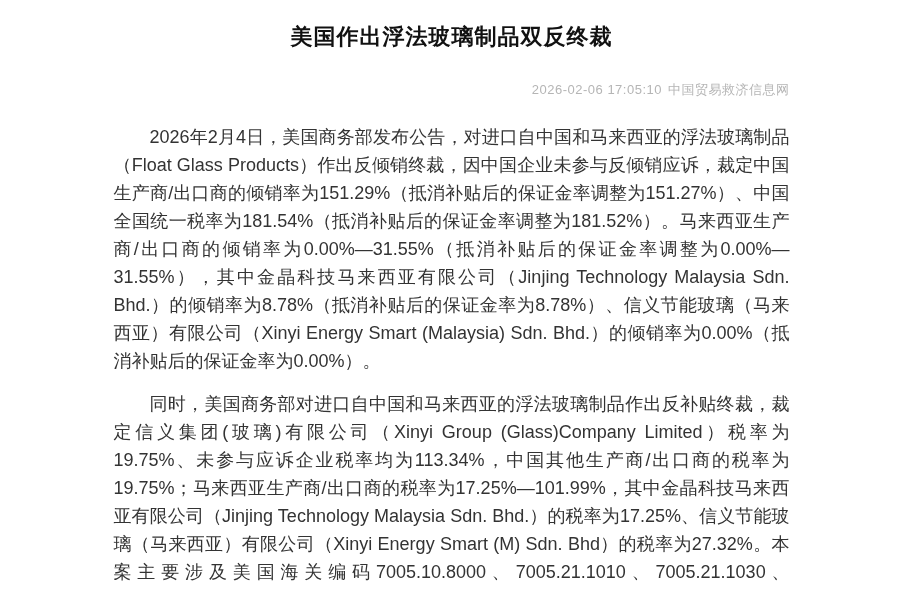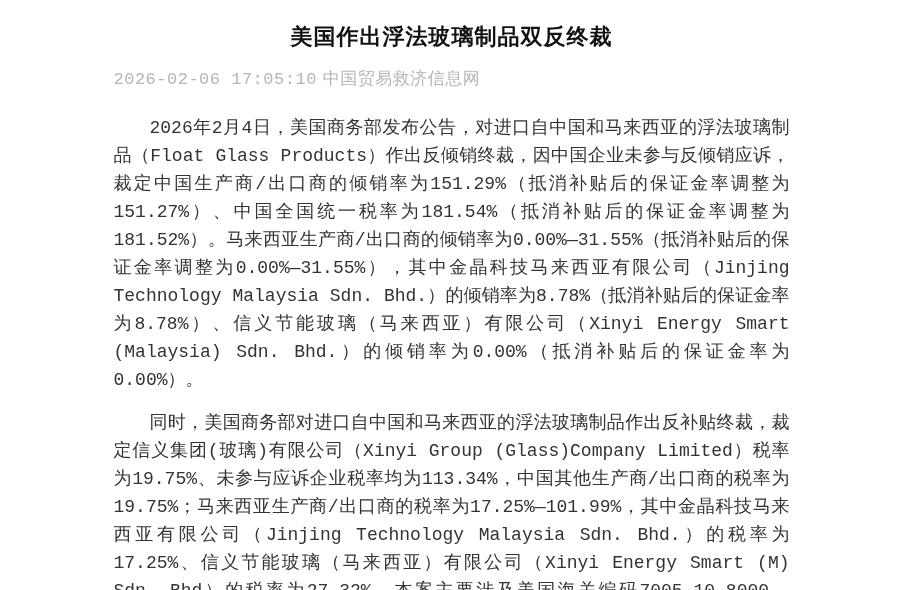--- a/index.html
+++ b/index.html
@@ -2,39 +2,39 @@
 <html style="--bg-color: #ffffff; --title-color: #111111; --meta-color: #b5b5b5; --body-color: #333333;"><head>
 <meta charset="utf-8">
 <style>
   * { margin: 0; padding: 0; box-sizing: border-box; }
   html, body { background: #ffffff; }
   .page {
     width: 736px;
     height: 590px;
     margin: 0 auto;
     background: var(--bg-color, #ffffff);
-    font-family: Liberation Mono, monospace;
+    font-family: Liberation Sans, sans-serif;
     overflow: hidden;
   }
   .article {
     padding: 20px 30px 0 30px;
   }
   .article-title {
     text-align: center;
     font-size: 22px;
     font-weight: bold;
     color: var(--title-color, #111111);
     letter-spacing: 1px;
     margin-top: 2px;
   }
   .article-meta {
-    text-align: left;
-    font-size: 17px;
+    text-align: right;
+    font-size: 13px;
     color: var(--meta-color, #b5b5b5);
-    margin-top: 15px;
+    margin-top: 29px;
     letter-spacing: 0.5px;
   }
   .article-meta span { white-space: nowrap; }
   .article-meta .gap { display: inline-block; width: 6px; }
   .article-body {
     margin-top: 24px;
     font-size: 18px;
     line-height: 28px;
     color: var(--body-color, #333333);
   }

